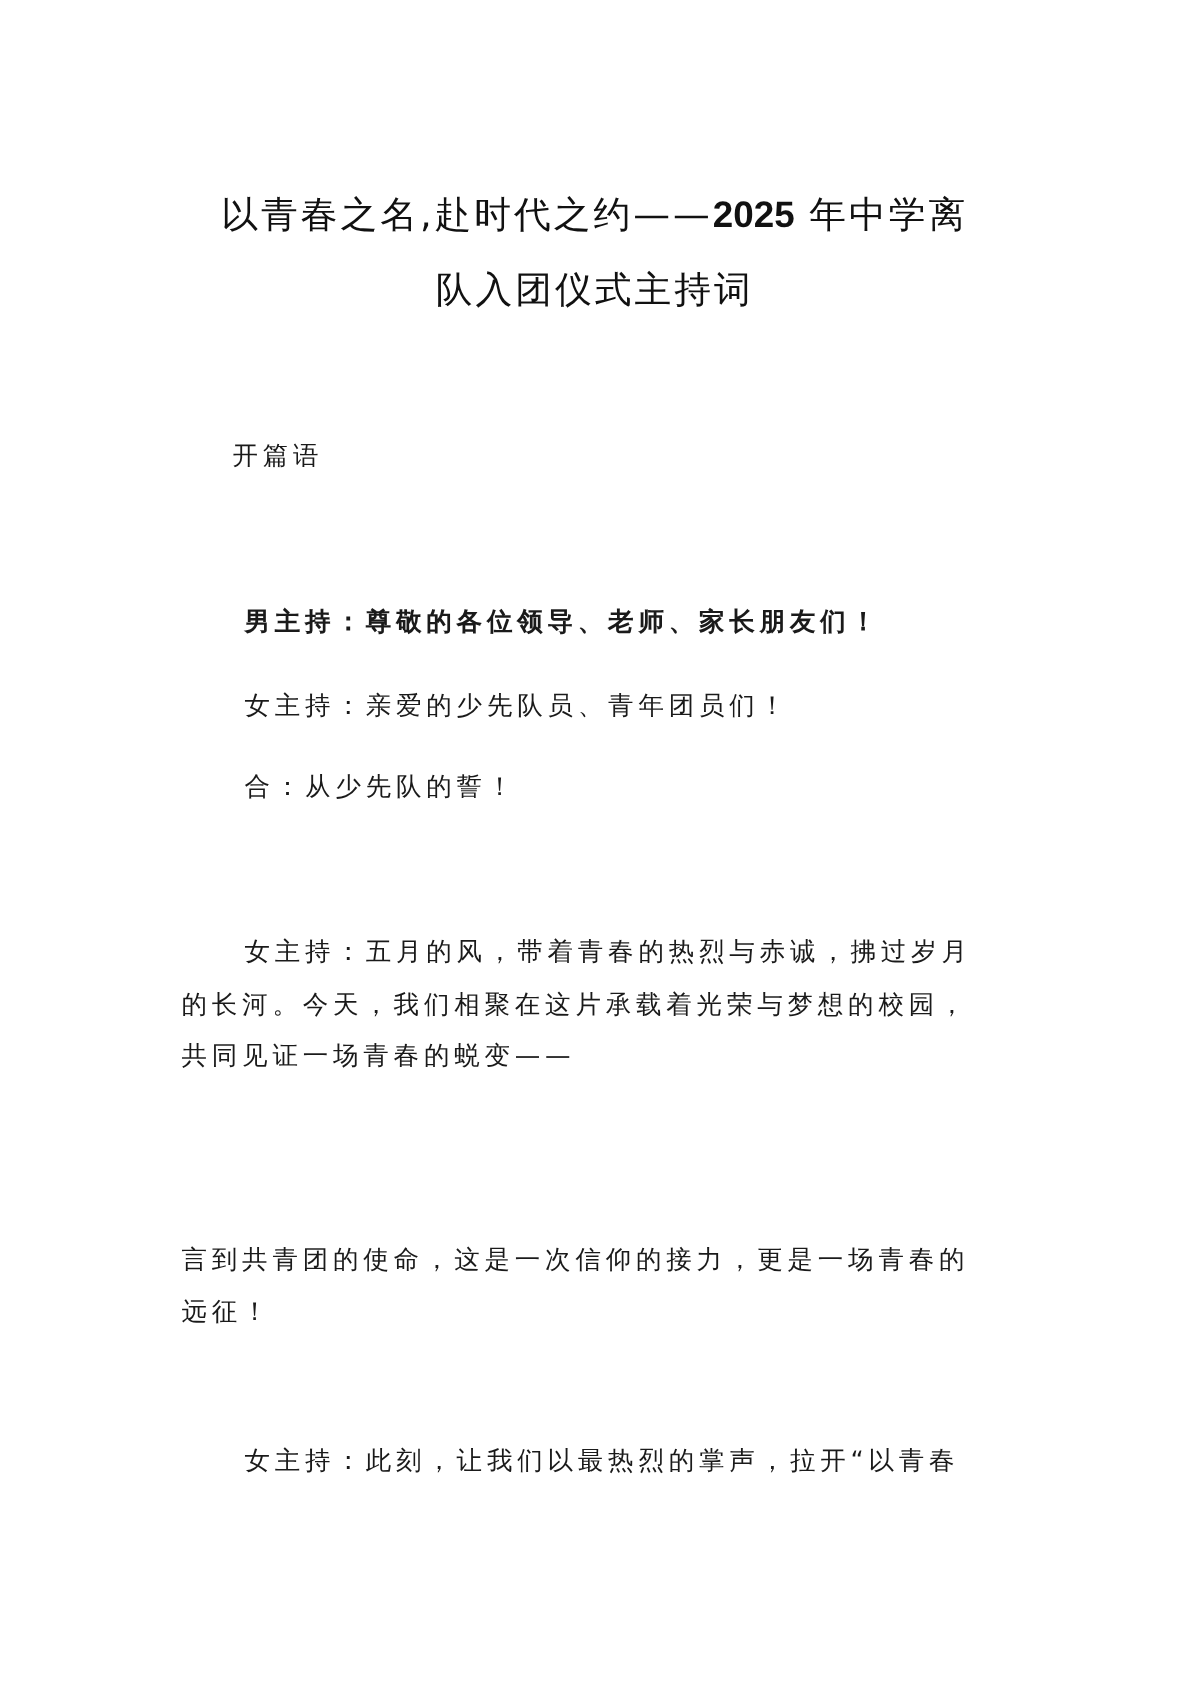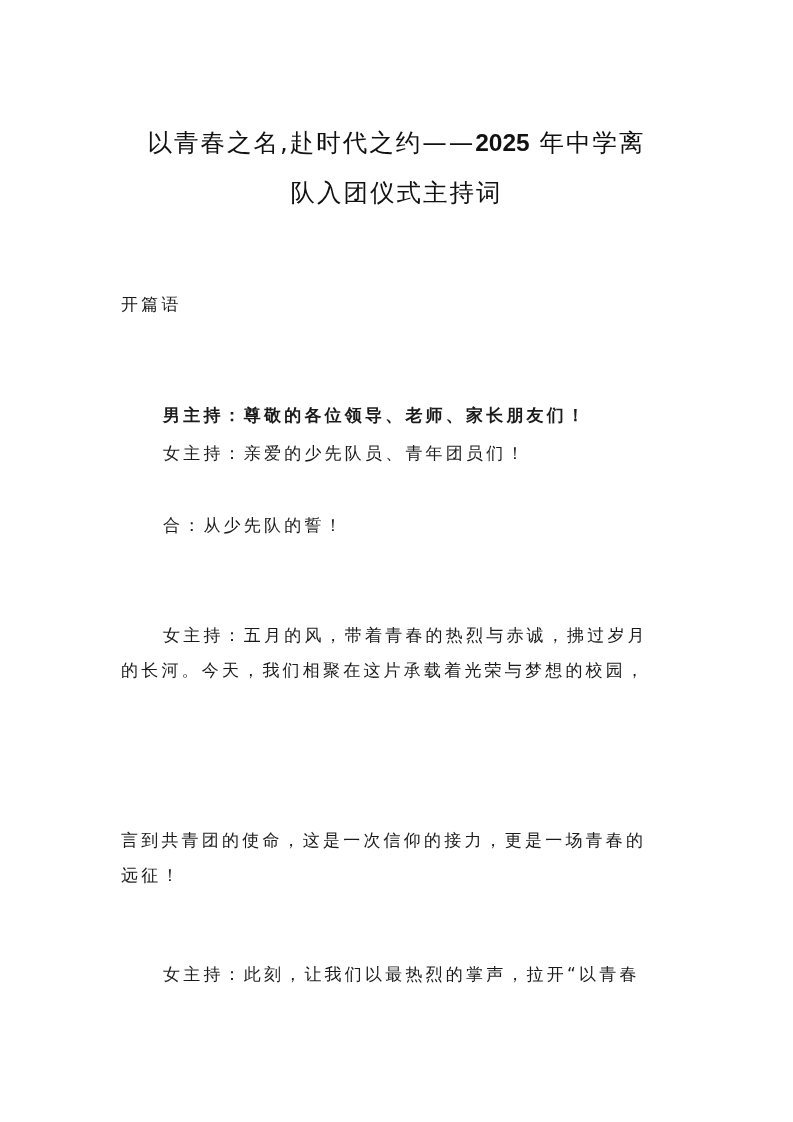--- a/index.html
+++ b/index.html
@@ -58,29 +58,30 @@
   }
 </style>
 </head>
 <body>
 
 <div class="page">
 
   <div class="title title-l1"><span>以青春之名,赴时代之约——</span><span class="num">2025</span><span> 年中学离</span></div>
   <div class="title title-l2">队入团仪式主持词</div>
 
-  <div class="line" style="top:293px;">开篇语</div>
+  <div class="line" style="top:293px;margin-left:34px;">开篇语</div>
 
   <div class="line indent" style="top:404px;font-weight:bold;">男主持：尊敬的各位领导、老师、家长朋友们！</div>
 
-  <div class="line indent" style="top:442px;">女主持：亲爱的少先队员、青年团员们！</div>
+  <div class="line indent" style="top:460px;font-family:Liberation Serif, serif;">女主持：亲爱的少先队员、青年团员们！</div>
 
   <div class="line indent" style="top:514px;">合：从少先队的誓！</div>
 
   <div class="line indent" style="top:624px;">女主持：五月的风，带着青春的热烈与赤诚，拂过岁月</div>
   <div class="line" style="top:659px;">的长河。今天，我们相聚在这片承载着光荣与梦想的校园，</div>
+  <div class="line" style="top:693px;">共同见证一场青春的蜕变——</div>
 
-  <div class="line" style="top:829px;">言到共青团的使命，这是一次信仰的接力，更是一场青春的</div>
+  <div class="line" style="top:829px;font-family:Liberation Serif, serif;">言到共青团的使命，这是一次信仰的接力，更是一场青春的</div>
   <div class="line" style="top:864px;">远征！</div>
 
   <div class="line indent" style="top:963px;">女主持：此刻，让我们以最热烈的掌声，拉开“以青春</div>
 
 </div>
 
 </body></html>

